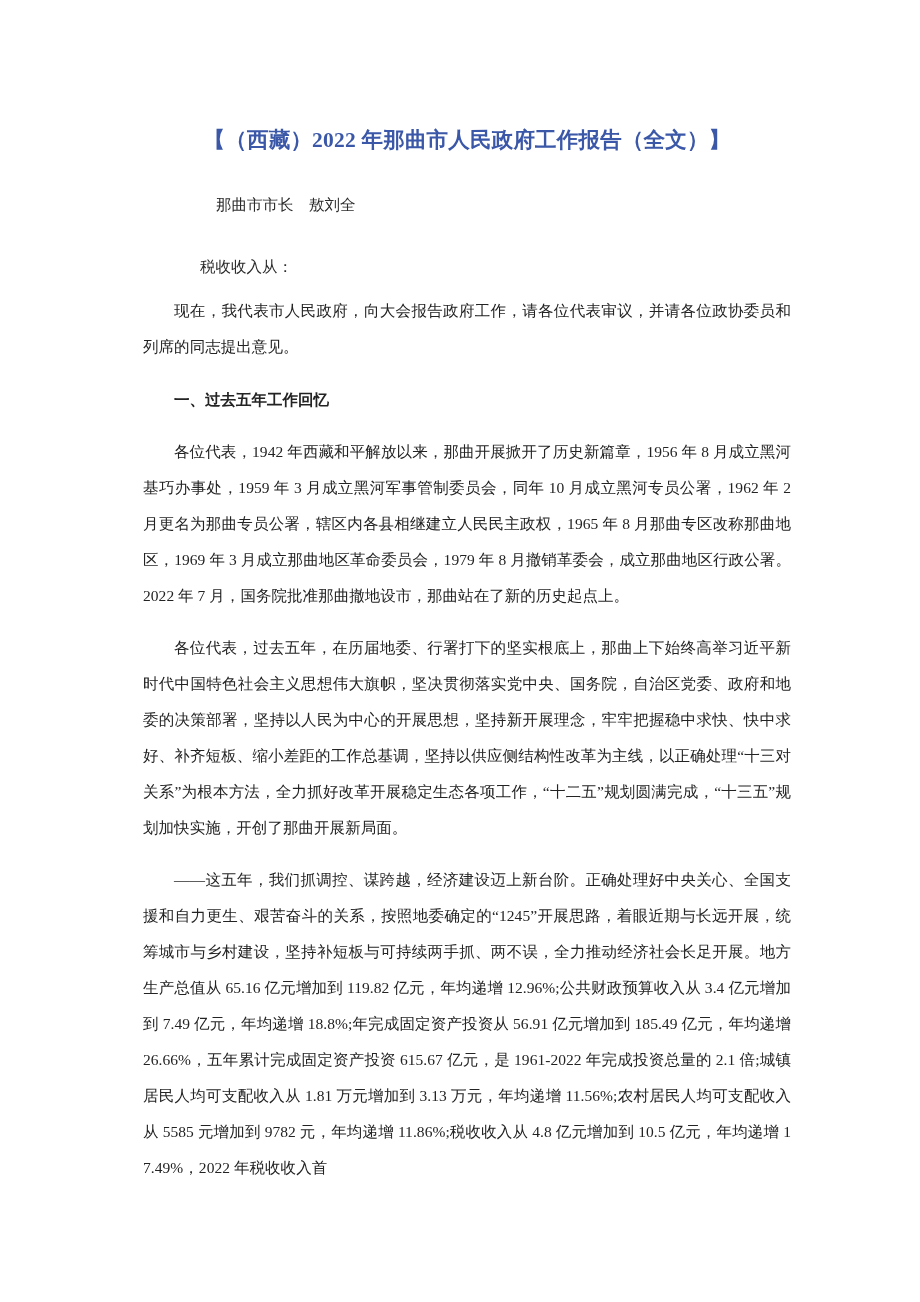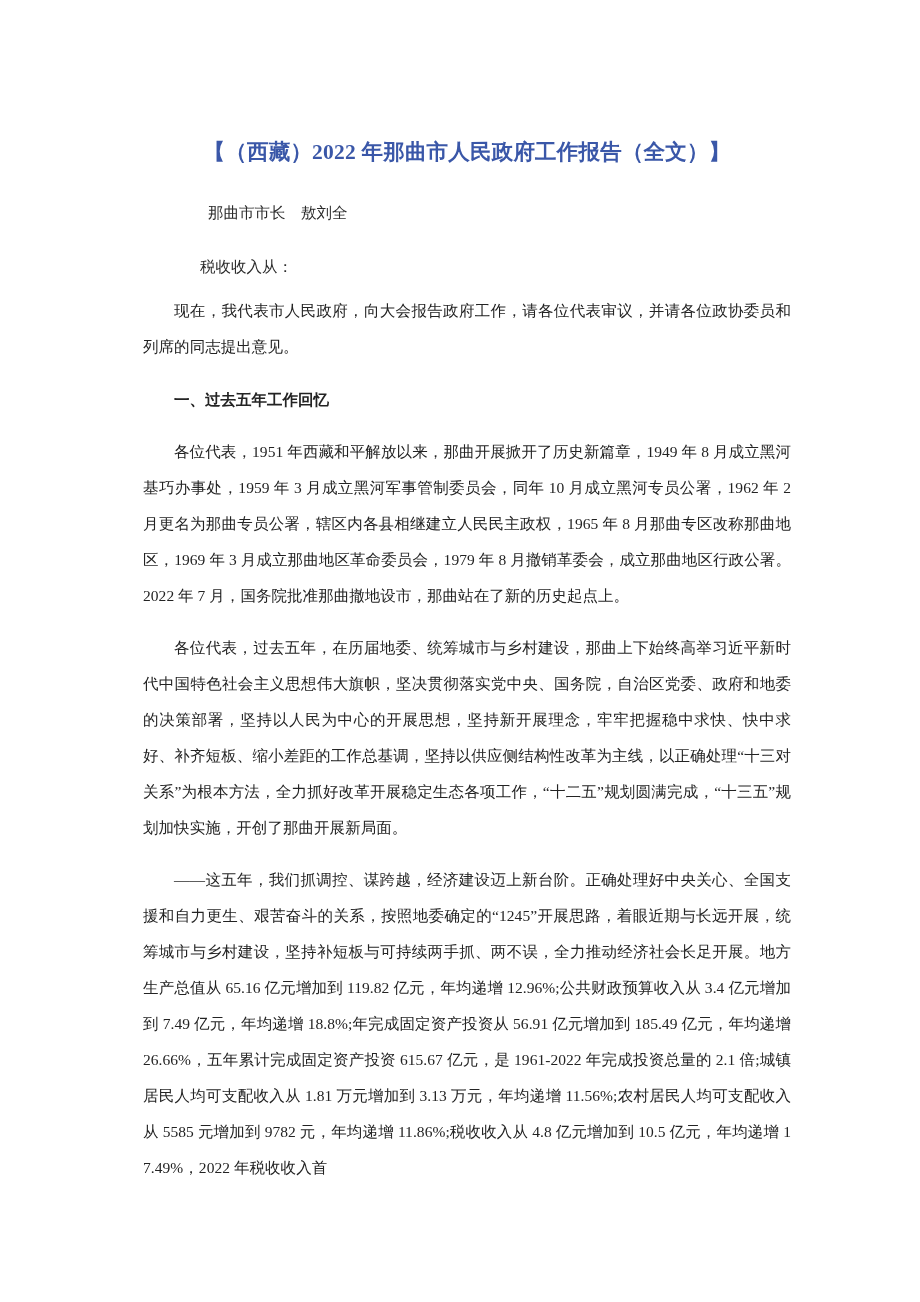--- a/index.html
+++ b/index.html
@@ -24,21 +24,21 @@
   }
   .content {
     position: absolute;
     left: 143px;
     top: 0;
     width: 648px;
   }
 
   
   .doc-title {
-    margin: 12px;
+    margin: 0;
     padding: 0;
     font-size: 21.5px;
     font-weight: bold;
     color: #3a57a8;
     text-align: center;
     letter-spacing: 0.2px;
     line-height: 1.35;
     padding-top: 126px;
     white-space: nowrap;
   }
@@ -50,21 +50,21 @@
     font-size: 15.5px;
     color: #2b2b2b;
     line-height: 1.4;
     padding-top: 30px;
     padding-left: 57px;
     letter-spacing: 0.1px;
   }
 
   
   .doc-byline {
-    margin: 8px;
+    margin: 16px;
     padding: 0;
     font-size: 15.5px;
     color: #2b2b2b;
     line-height: 1.4;
     padding-top: 23px;
     padding-left: 57px;
   }
 
   
   .doc-salutation {
@@ -113,20 +113,20 @@
 
 
     <p class="doc-byline">那曲市市长　敖刘全</p>
 
     <p class="doc-salutation">税收收入从：</p>
 
     <p class="para gap-md">现在，我代表市人民政府，向大会报告政府工作，请各位代表审议，并请各位政协委员和列席的同志提出意见。</p>
 
     <h2 class="section-heading">一、过去五年工作回忆</h2>
 
-    <p class="para gap-md">各位代表，1951 年西藏和平解放以来，那曲开展掀开了历史新篇章，1949 年 8 月成立黑河基巧办事处，1959 年 3 月成立黑河军事管制委员会，同年 10 月成立黑河专员公署，1962 年 2 月更名为那曲专员公署，辖区内各县相继建立人民民主政权，1965 年 8 月那曲专区改称那曲地区，1969 年 3 月成立那曲地区革命委员会，1979 年 8 月撤销革委会，成立那曲地区行政公署。2022 年 7 月，国务院批准那曲撤地设市，那曲站在了新的历史起点上。</p>
+    <p class="para gap-md">各位代表，1942 年西藏和平解放以来，那曲开展掀开了历史新篇章，1956 年 8 月成立黑河基巧办事处，1959 年 3 月成立黑河军事管制委员会，同年 10 月成立黑河专员公署，1962 年 2 月更名为那曲专员公署，辖区内各县相继建立人民民主政权，1965 年 8 月那曲专区改称那曲地区，1969 年 3 月成立那曲地区革命委员会，1979 年 8 月撤销革委会，成立那曲地区行政公署。2022 年 7 月，国务院批准那曲撤地设市，那曲站在了新的历史起点上。</p>
 
-    <p class="para gap-md">各位代表，过去五年，在历届地委、统筹城市与乡村建设，那曲上下始终高举习近平新时代中国特色社会主义思想伟大旗帜，坚决贯彻落实党中央、国务院，自治区党委、政府和地委的决策部署，坚持以人民为中心的开展思想，坚持新开展理念，牢牢把握稳中求快、快中求好、补齐短板、缩小差距的工作总基调，坚持以供应侧结构性改革为主线，以正确处理“十三对关系”为根本方法，全力抓好改革开展稳定生态各项工作，“十二五”规划圆满完成，“十三五”规划加快实施，开创了那曲开展新局面。</p>
+    <p class="para gap-md">各位代表，过去五年，在历届地委、行署打下的坚实根底上，那曲上下始终高举习近平新时代中国特色社会主义思想伟大旗帜，坚决贯彻落实党中央、国务院，自治区党委、政府和地委的决策部署，坚持以人民为中心的开展思想，坚持新开展理念，牢牢把握稳中求快、快中求好、补齐短板、缩小差距的工作总基调，坚持以供应侧结构性改革为主线，以正确处理“十三对关系”为根本方法，全力抓好改革开展稳定生态各项工作，“十二五”规划圆满完成，“十三五”规划加快实施，开创了那曲开展新局面。</p>
 
     <p class="para gap-md">——这五年，我们抓调控、谋跨越，经济建设迈上新台阶。正确处理好中央关心、全国支援和自力更生、艰苦奋斗的关系，按照地委确定的“1245”开展思路，着眼近期与长远开展，统筹城市与乡村建设，坚持补短板与可持续两手抓、两不误，全力推动经济社会长足开展。地方生产总值从 65.16 亿元增加到 119.82 亿元，年均递增 12.96%;公共财政预算收入从 3.4 亿元增加到 7.49 亿元，年均递增 18.8%;年完成固定资产投资从 56.91 亿元增加到 185.49 亿元，年均递增 26.66%，五年累计完成固定资产投资 615.67 亿元，是 1961-2022 年完成投资总量的 2.1 倍;城镇居民人均可支配收入从 1.81 万元增加到 3.13 万元，年均递增 11.56%;农村居民人均可支配收入从 5585 元增加到 9782 元，年均递增 11.86%;税收收入从 4.8 亿元增加到 10.5 亿元，年均递增 17.49%，2022 年税收收入首</p>
 
   </div>
 </div>
 
 </body></html>

